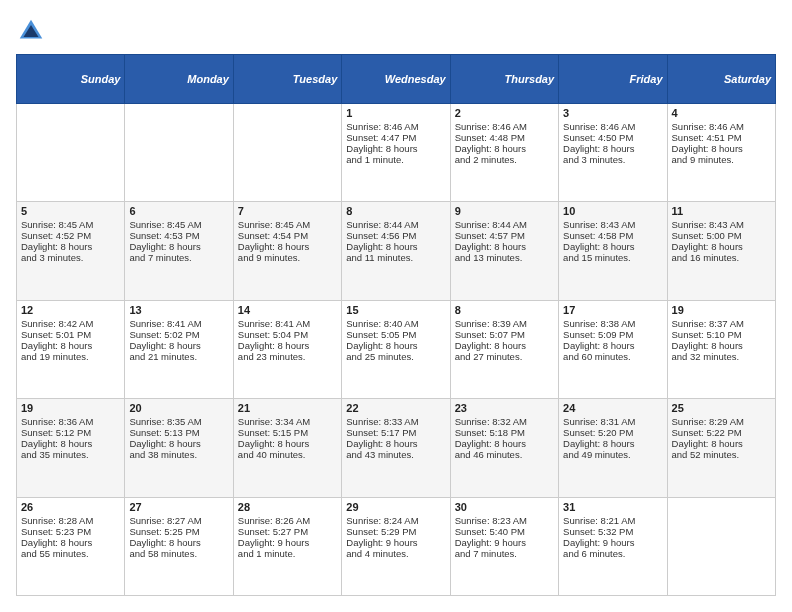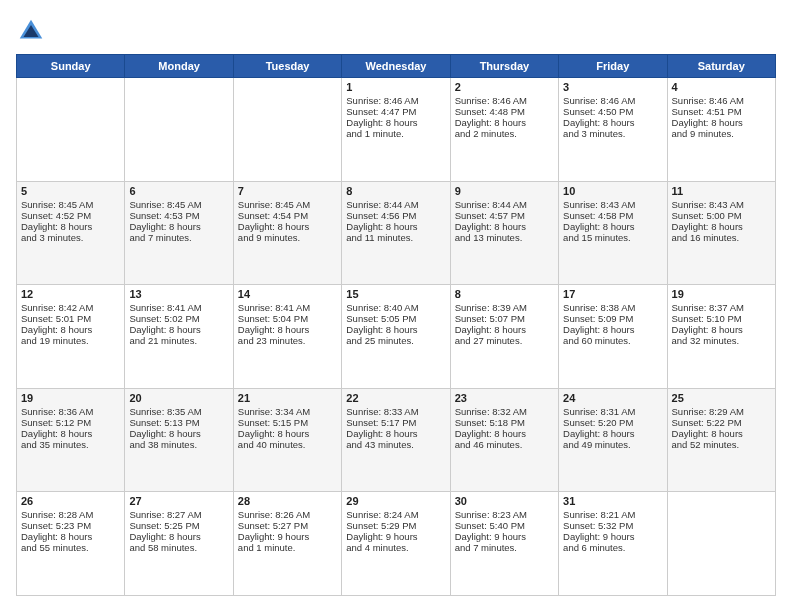--- a/index.html
+++ b/index.html
@@ -55,23 +55,24 @@
       border: 1px solid #ccc;
       border-collapse: collapse;
       width: 100%;
       table-layout: fixed;
     }
     .calendar thead tr th {
       background: #2a5caa;
       color: white;
       font-size: 11px;
       font-weight: bold;
-      padding: 5px 4px;
-      text-align: center;
+      padding: 18px 4px;
+      text-align: right;
       border: 1px solid #1a4a90;
+      font-style: italic;
     }
     .calendar tbody tr td {
       border: 1px solid #ccc;
       vertical-align: top;
       padding: 3px 4px;
       font-size: 9.5px;
       color: #333;
       height: 80px;
     }
     .calendar tbody tr:nth-child(even) td {

